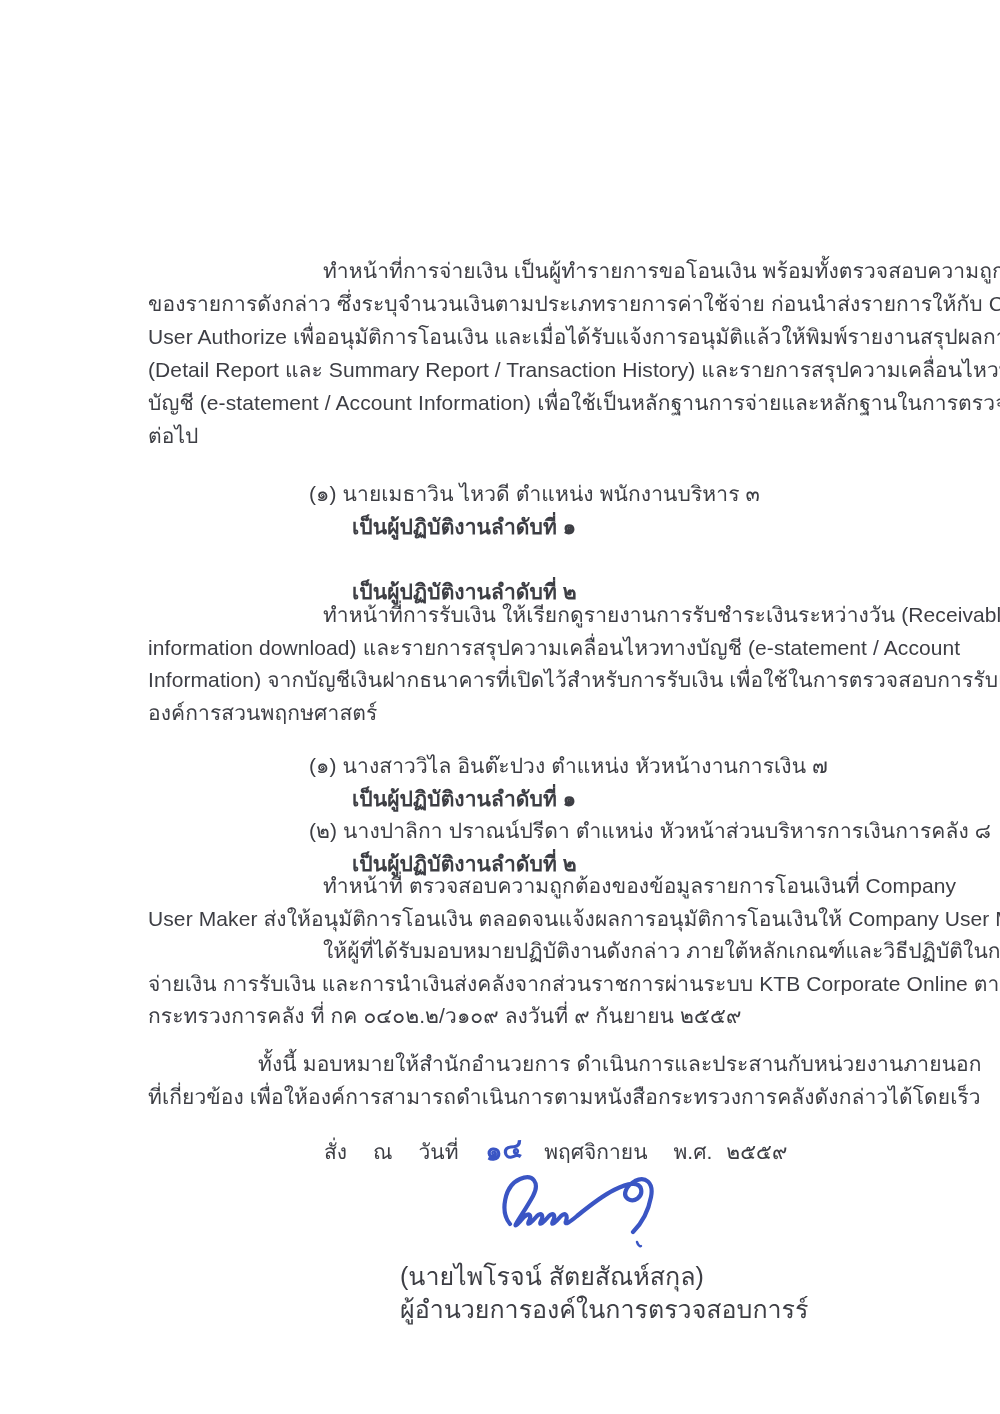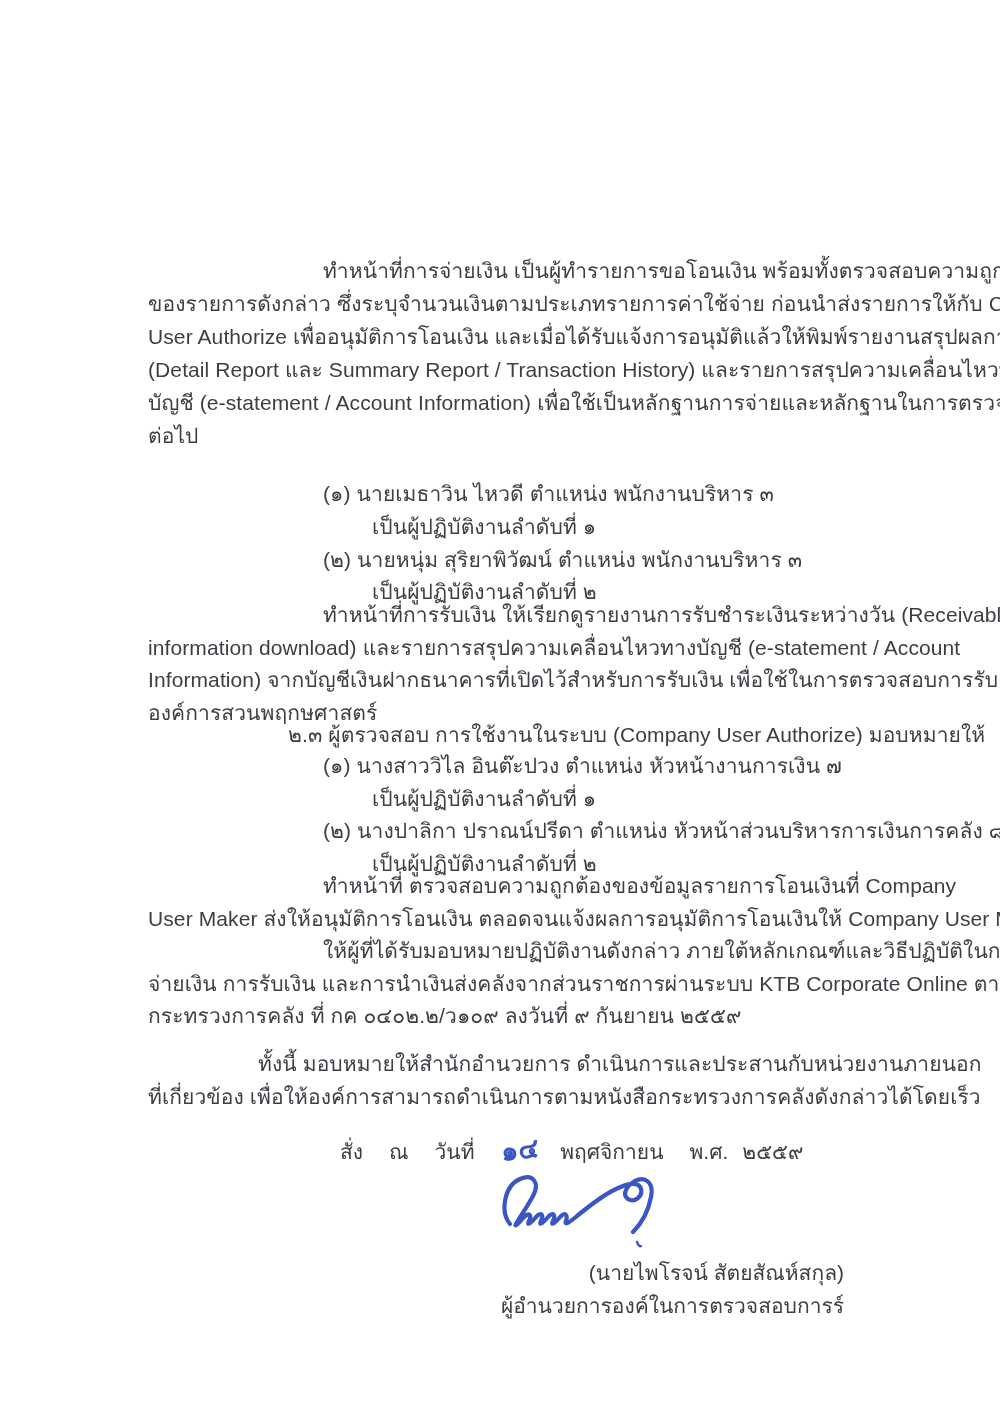--- a/index.html
+++ b/index.html
@@ -16,64 +16,62 @@
     position:absolute;
     font-size:21px;
     line-height:28px;
     white-space:nowrap;
     letter-spacing:0.1px;
   }
   
   .m   {left:148px;}   
   .p   {left:323px;}   
   .sec {left:288px;}   
-  .it  {left:323px;}   
-  .sub {left:372px;}   
+  .it  {left:309px;}   
+  .sub {left:352px;font-weight:bold;}   
   .t26 {left:258px;}   
   .dateline{
-    position:absolute;left:340px;top:1128px;
+    position:absolute;left:324px;top:1128px;
     font-size:21px;white-space:nowrap;display:flex;align-items:baseline;
   }
   .dateline .w{margin-right:26px;}
   .hand-day{
     color:#3a55c4;
     font-size:27px;
     font-weight:bold;
     transform:rotate(-6deg);
     display:inline-block;
     margin-right:22px;
     font-family:"DejaVu Serif",serif;
   }
   .sig-wrap{position:absolute;left:472px;top:1168px;width:240px;height:100px;}
   .sig-wrap svg{display:block;}
   .center-line{
-    position:absolute;left:384px;width:460px;
-    text-align:right;font-size:21px;white-space:nowrap;
+    position:absolute;left:400px;width:460px;
+    text-align:left;font-size:25px;white-space:nowrap;
   }
 </style>
 </head>
 <body>
 
 <div class="page">
 
   <div class="ln p" style="top:257px">ทำหน้าที่การจ่ายเงิน เป็นผู้ทำรายการขอโอนเงิน พร้อมทั้งตรวจสอบความถูกต้อง</div>
   <div class="ln m" style="top:290px">ของรายการดังกล่าว ซึ่งระบุจำนวนเงินตามประเภทรายการค่าใช้จ่าย ก่อนนำส่งรายการให้กับ Company</div>
   <div class="ln m" style="top:323px">User Authorize เพื่ออนุมัติการโอนเงิน และเมื่อได้รับแจ้งการอนุมัติแล้วให้พิมพ์รายงานสรุปผลการโอนเงิน</div>
   <div class="ln m" style="top:356px">(Detail Report และ Summary Report / Transaction History) และรายการสรุปความเคลื่อนไหวทาง</div>
   <div class="ln m" style="top:389px">บัญชี (e-statement / Account Information) เพื่อใช้เป็นหลักฐานการจ่ายและหลักฐานในการตรวจสอบ</div>
   <div class="ln m" style="top:422px">ต่อไป</div>
   <div class="ln it" style="top:480px">(๑) นายเมธาวิน  ไหวดี  ตำแหน่ง  พนักงานบริหาร  ๓</div>
   <div class="ln sub" style="top:513px">เป็นผู้ปฏิบัติงานลำดับที่ ๑</div>
-  <div class="ln it" style="top:546px">(๒) นายหนุ่ม  สุริยาพิวัฒน์  ตำแหน่ง  พนักงานบริหาร  ๓</div>
   <div class="ln sub" style="top:578px">เป็นผู้ปฏิบัติงานลำดับที่ ๒</div>
   <div class="ln p" style="top:601px">ทำหน้าที่การรับเงิน ให้เรียกดูรายงานการรับชำระเงินระหว่างวัน (Receivable</div>
   <div class="ln m" style="top:634px">information  download)  และรายการสรุปความเคลื่อนไหวทางบัญชี (e-statement  /  Account</div>
   <div class="ln m" style="top:666px">Information) จากบัญชีเงินฝากธนาคารที่เปิดไว้สำหรับการรับเงิน เพื่อใช้ในการตรวจสอบการรับเงินของ</div>
   <div class="ln m" style="top:699px">องค์การสวนพฤกษศาสตร์</div>
-  <div class="ln sec" style="top:721px">๒.๓ ผู้ตรวจสอบ การใช้งานในระบบ (Company User Authorize) มอบหมายให้</div>
   <div class="ln it" style="top:752px">(๑) นางสาววิไล อินต๊ะปวง  ตำแหน่ง  หัวหน้างานการเงิน ๗</div>
   <div class="ln sub" style="top:785px">เป็นผู้ปฏิบัติงานลำดับที่ ๑</div>
   <div class="ln it" style="top:817px">(๒) นางปาลิกา ปราณน์ปรีดา ตำแหน่ง หัวหน้าส่วนบริหารการเงินการคลัง ๘</div>
   <div class="ln sub" style="top:850px">เป็นผู้ปฏิบัติงานลำดับที่ ๒</div>
   <div class="ln p" style="top:872px">ทำหน้าที่ ตรวจสอบความถูกต้องของข้อมูลรายการโอนเงินที่ Company</div>
   <div class="ln m" style="top:905px">User Maker ส่งให้อนุมัติการโอนเงิน ตลอดจนแจ้งผลการอนุมัติการโอนเงินให้ Company User Maker</div>
   <div class="ln p" style="top:937px">ให้ผู้ที่ได้รับมอบหมายปฏิบัติงานดังกล่าว ภายใต้หลักเกณฑ์และวิธีปฏิบัติในการ</div>
   <div class="ln m" style="top:970px">จ่ายเงิน การรับเงิน และการนำเงินส่งคลังจากส่วนราชการผ่านระบบ KTB Corporate Online ตามหนังสือ</div>
   <div class="ln m" style="top:1002px">กระทรวงการคลัง ที่ กค ๐๔๐๒.๒/ว๑๐๙ ลงวันที่ ๙ กันยายน ๒๕๕๙</div>
   <div class="ln t26" style="top:1050px">ทั้งนี้ มอบหมายให้สำนักอำนวยการ ดำเนินการและประสานกับหน่วยงานภายนอก</div>

